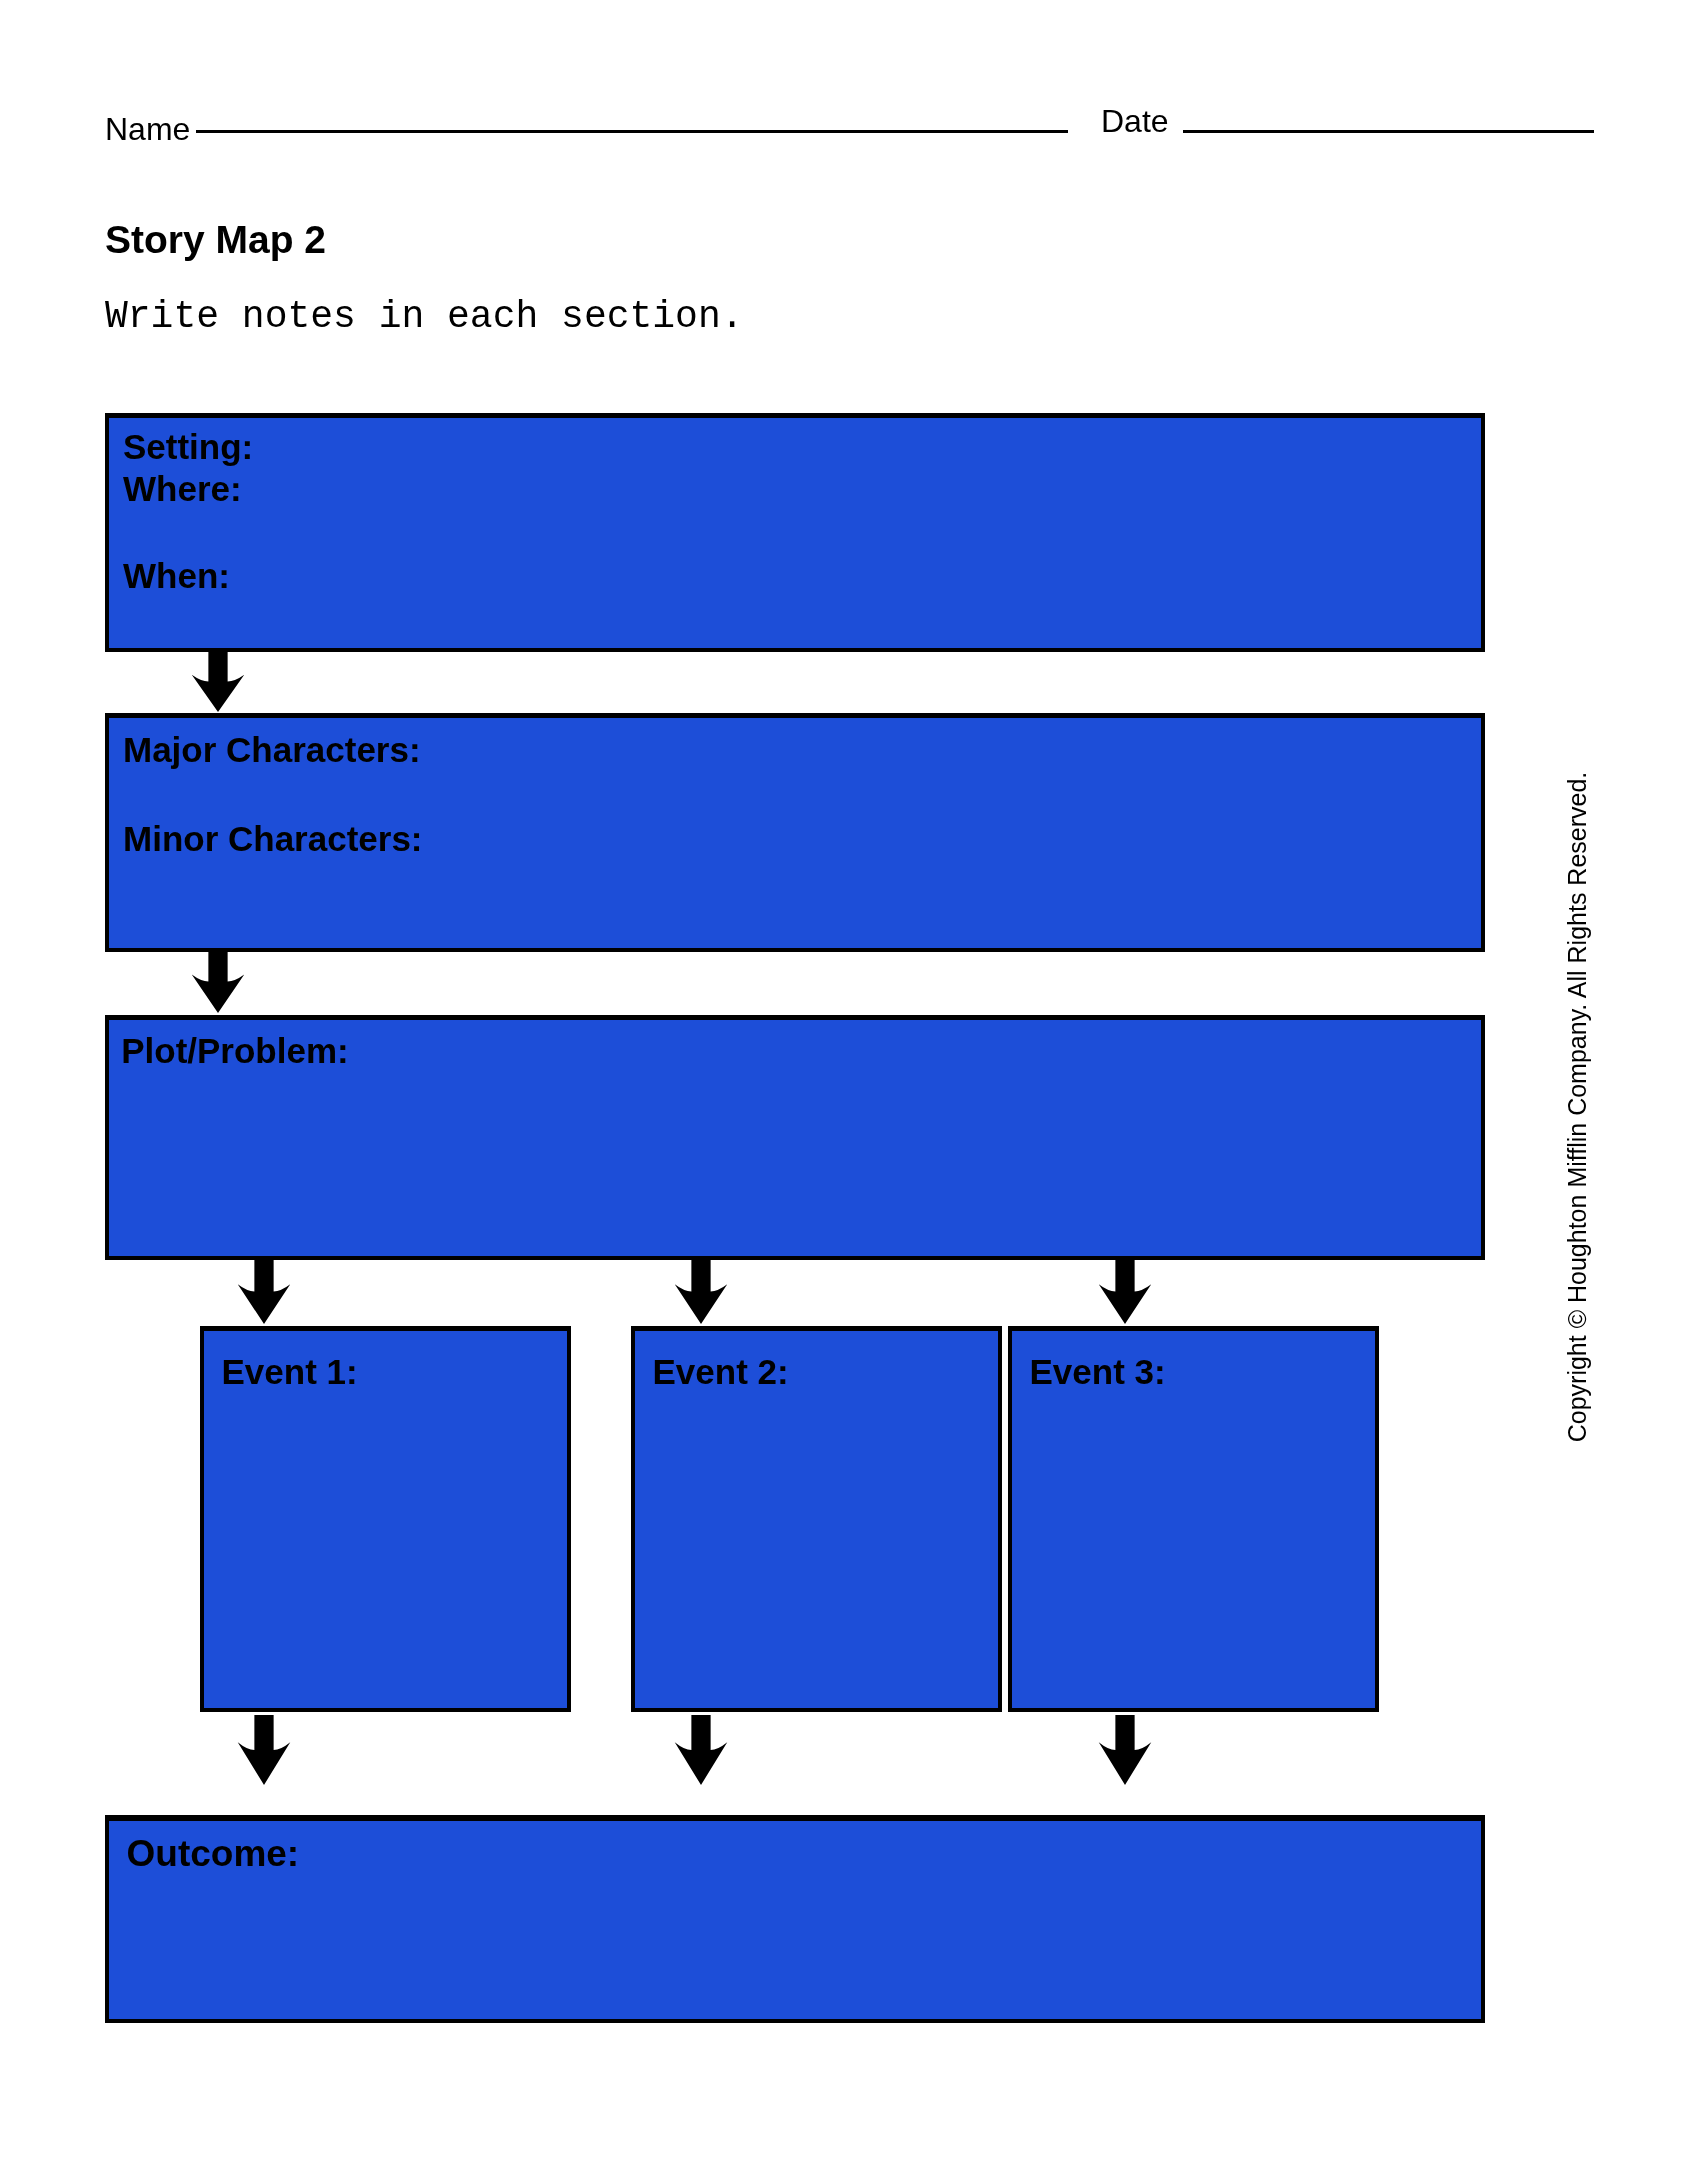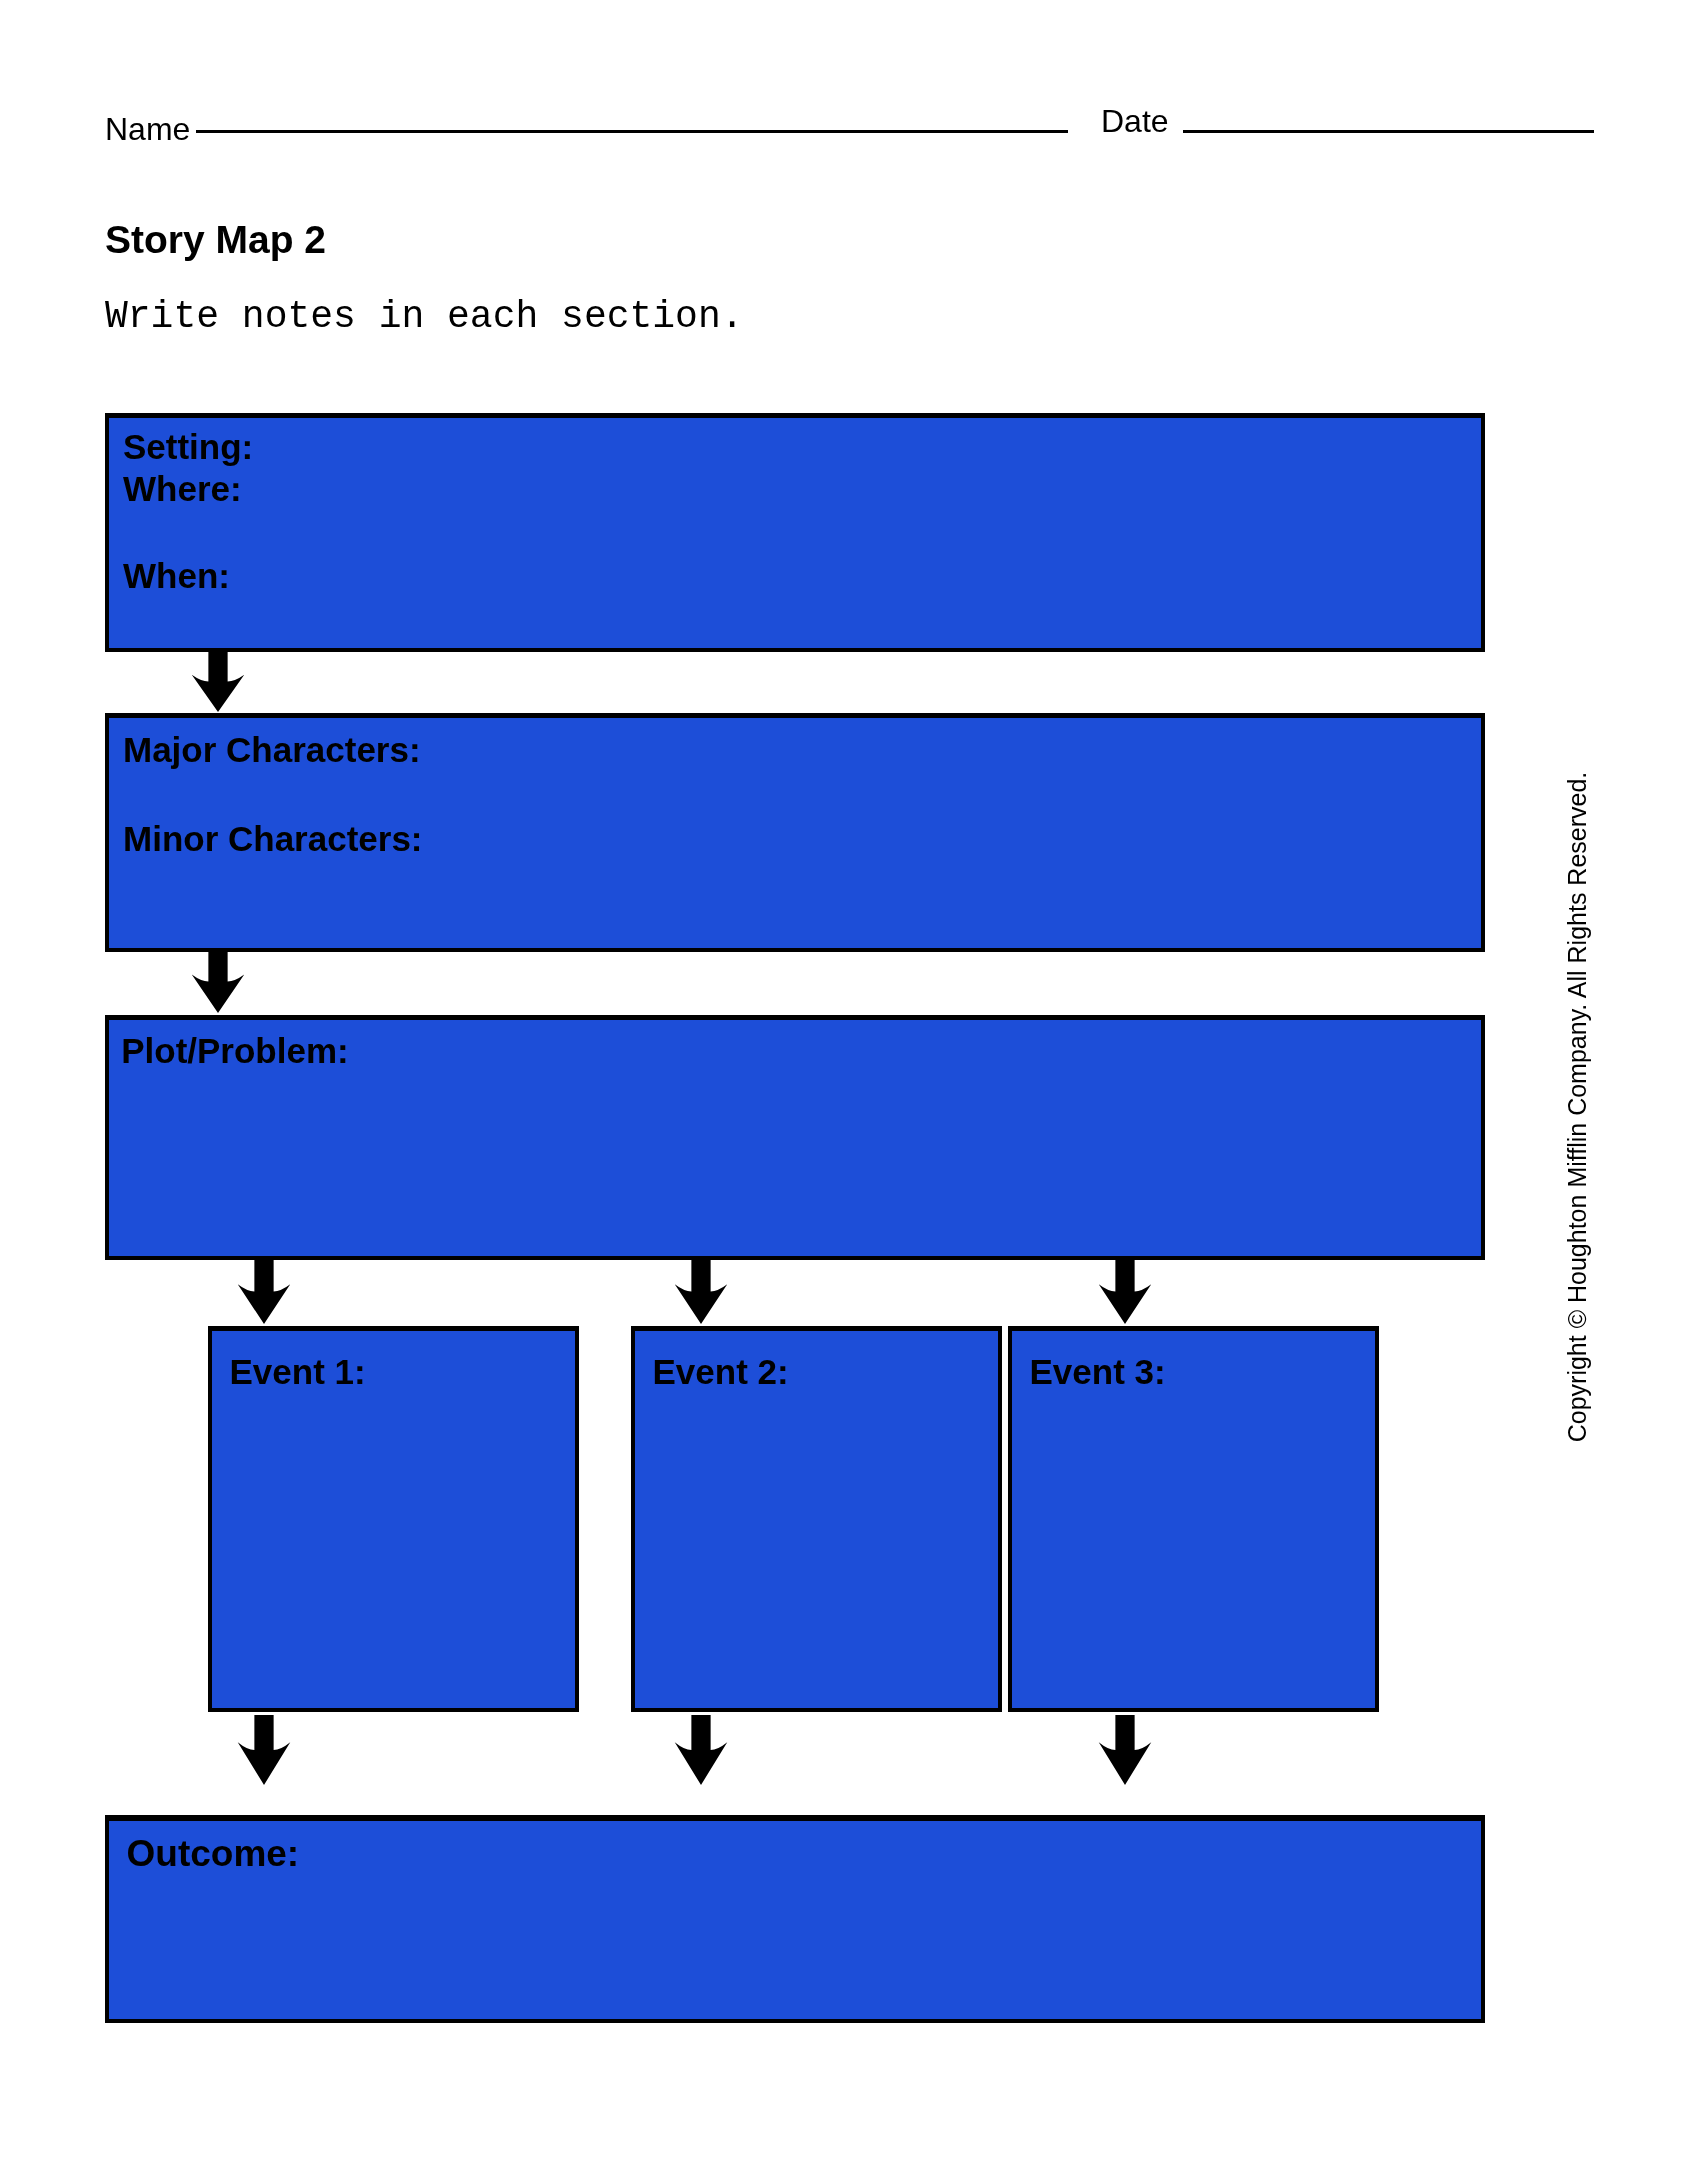--- a/index.html
+++ b/index.html
@@ -36,21 +36,21 @@
     position: absolute;
     font-weight: bold;
     font-size: 35px;
     white-space: nowrap;
     line-height: 1.15;
   }
   #setting-box    { left: 105px; top: 413px;  width: 1380px; height: 239px; border-top-width: 5.2px; }
   #characters-box { left: 105px; top: 713px;  width: 1380px; height: 239px; border-top-width: 5.2px; padding-left: 37px; }
   #plot-box       { left: 105px; top: 1015px; width: 1380px; height: 245px; border-top-width: 5.2px; }
   .event-box      { top: 1326px; height: 386px; width: 371px; border-top-width: 5.2px; }
-  #event-box-1 { left: 208px; }
+  #event-box-1 { left: 200px; }
   #event-box-2 { left: 631px; }
   #event-box-3 { left: 1008px; }
   #outcome-box    { left: 105px; top: 1791px; width: 1380px; height: 208px; border-top-width: 6.1px; margin-top: 24px; }
 
   .lbl-setting { left: 14px; top: 8.7px; }
   .lbl-where   { left: 14px; top: 51px; }
   .lbl-when    { left: 14px; top: 138px; }
   .lbl-major   { left: 14px; top: 12.2px; }
   .lbl-minor   { left: 14px; top: 101px; }
   .lbl-plot    { left: 12.2px; top: 10.5px; }

